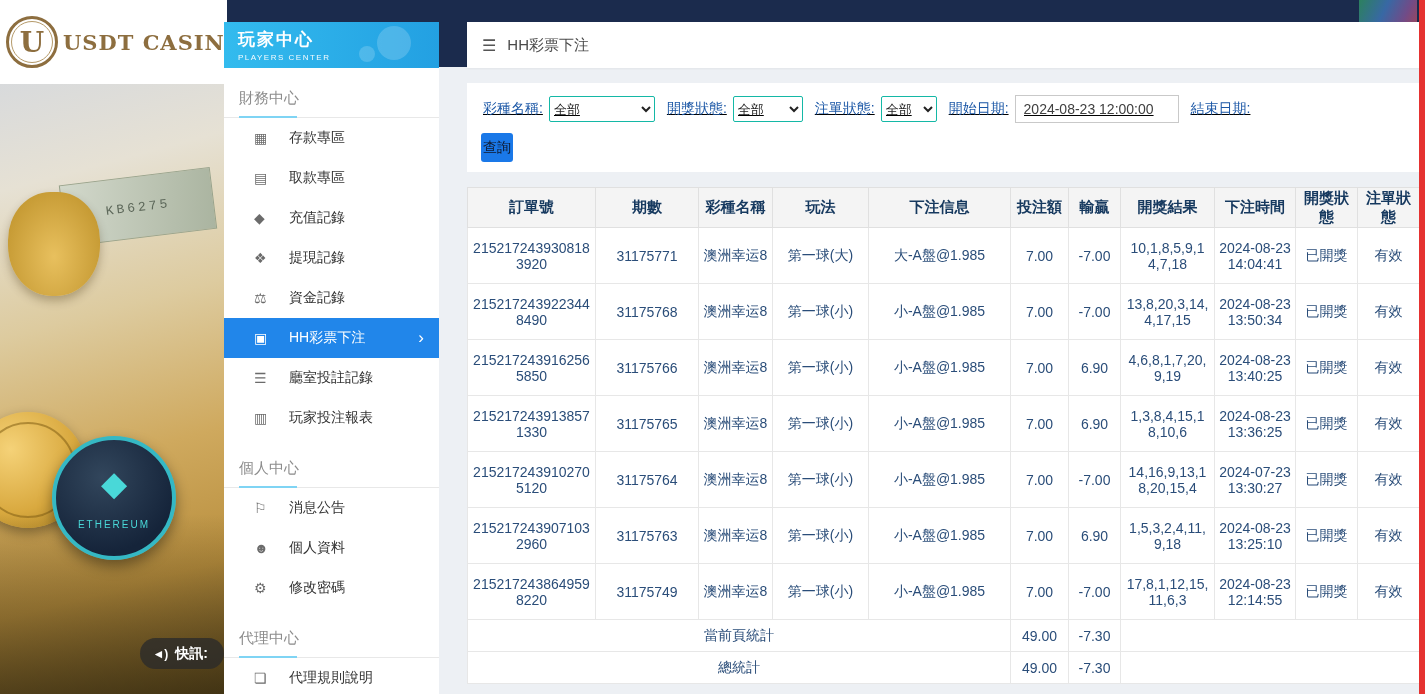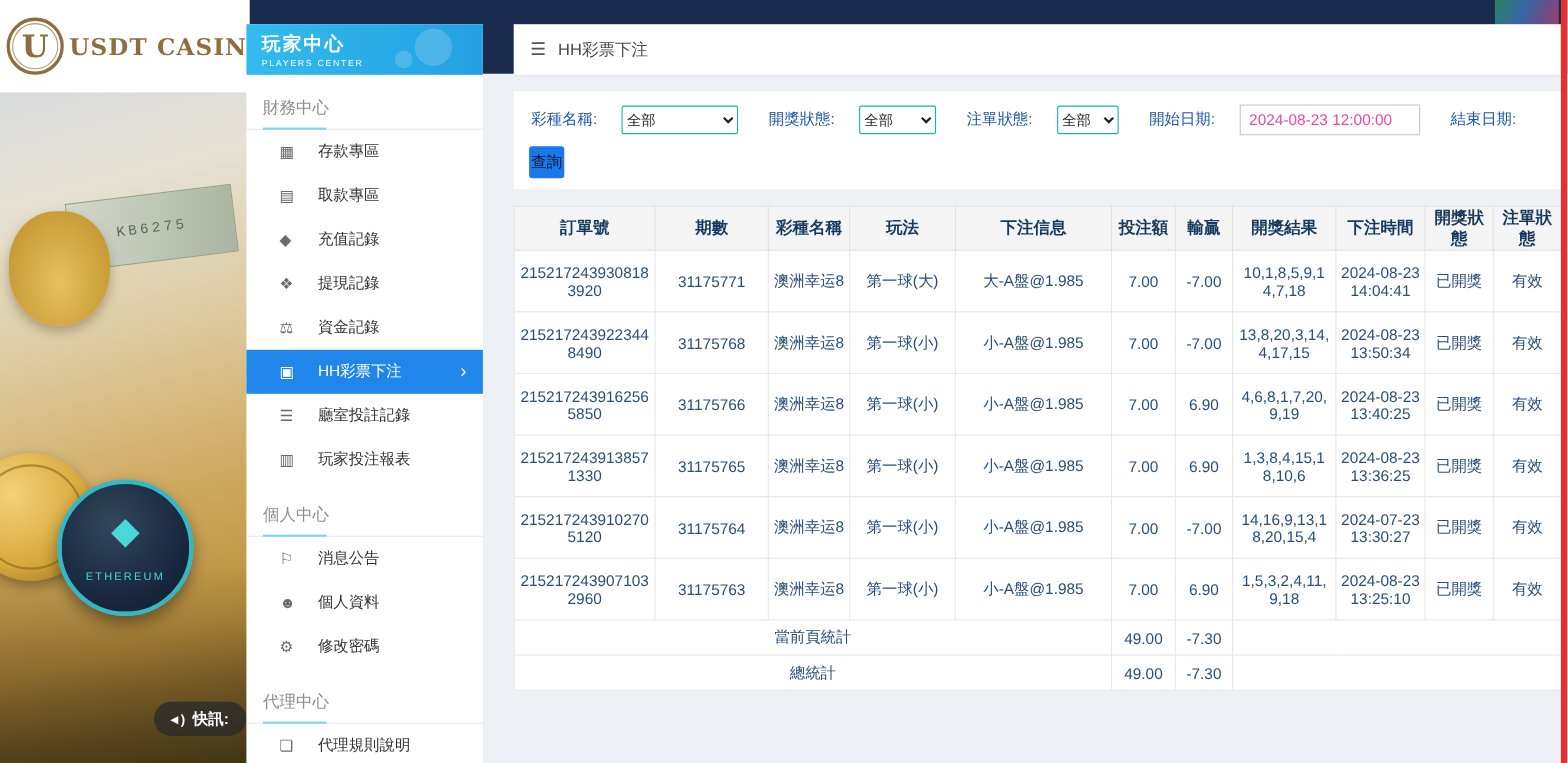--- a/index.html
+++ b/index.html
@@ -68,29 +68,29 @@
   .chev { position:absolute; right:15px; font-size:17px; color:#fff; }
 
   
   .main { position:absolute; left:467px; top:22px; width:952px; z-index:4; }
   .main-header { height:46px; background:#fff; display:flex; align-items:center; padding-left:15px; gap:11px;
                  box-shadow:0 1px 2px rgba(0,0,0,.05); }
   .menu-toggle { font-size:16px; color:#555; cursor:pointer; }
   .page-title { font-size:15px; color:#4a4a4a; }
 
   .filter-card { margin-top:15px; background:#fff; padding:12px 14px 10px; }
-  .filter-row { display:flex; align-items:center; gap:22px; }
+  .filter-row { display:flex; align-items:center; gap:6px;text-decoration:underline; }
   .f-label { font-size:14px; color:#1b57a6; white-space:nowrap; margin-left:6px; }
   .f-label:first-child { margin-left:2px; }
   select.f-select { height:26px; border:1px solid #14b8a6; border-radius:2px; background:#fff;
                     font-size:13px; color:#222; }
   .f-select.wide { width:106px; }
   .f-select.mid { width:70px; }
   .f-select.narrow { width:56px; }
-  input.f-date { height:28px; width:164px; border:1px solid #c9c9c9; font-size:14px; color:#ec4899;
+  input.f-date { height:28px; width:164px; border:1px solid #c9c9c9; font-size:14px; color:#404040;
                  padding:0 8px; font-family:"Liberation Sans", sans-serif; }
   .query-btn { margin-top:10px; background:#1a78e8; color:#0f172a; border:none; width:32px; height:29px;
                font-size:14px; border-radius:3px; cursor:pointer; }
 
   .table-card { margin-top:15px; background:#fff; }
   table.bets { width:100%; border-collapse:collapse; table-layout:fixed; }
   .bets th { background:#f4f4f4; color:#16395f; font-size:15px; font-weight:bold; height:40px;
              border:1px solid #e0e0e0; padding:0 1px; }
   .bets td { color:#2a4d79; font-size:14px; text-align:center; border:1px solid #e7e7e7; padding:2px 4px; }
   tr.data-row td { height:56px; }
@@ -326,20 +326,33 @@
           <td>澳洲幸运8</td>
           <td>第一球(小)</td>
           <td>小-A盤@1.985</td>
           <td>7.00</td>
           <td>6.90</td>
           <td class="break">1,5,3,2,4,11,9,18</td>
           <td>2024-08-23 13:25:10</td>
           <td>已開獎</td>
           <td>有效</td>
         </tr>
+        <tr class="data-row">
+          <td class="break">2152172438649598220</td>
+          <td>31175749</td>
+          <td>澳洲幸运8</td>
+          <td>第一球(小)</td>
+          <td>小-A盤@1.985</td>
+          <td>7.00</td>
+          <td>-7.00</td>
+          <td class="break">17,8,1,12,15,11,6,3</td>
+          <td>2024-08-23 12:14:55</td>
+          <td>已開獎</td>
+          <td>有效</td>
+        </tr>
         <tr class="sum-row">
           <td colspan="5">當前頁統計</td>
           <td>49.00</td>
           <td>-7.30</td>
           <td colspan="4"></td>
         </tr>
         <tr class="sum-row">
           <td colspan="5">總統計</td>
           <td>49.00</td>
           <td>-7.30</td>

